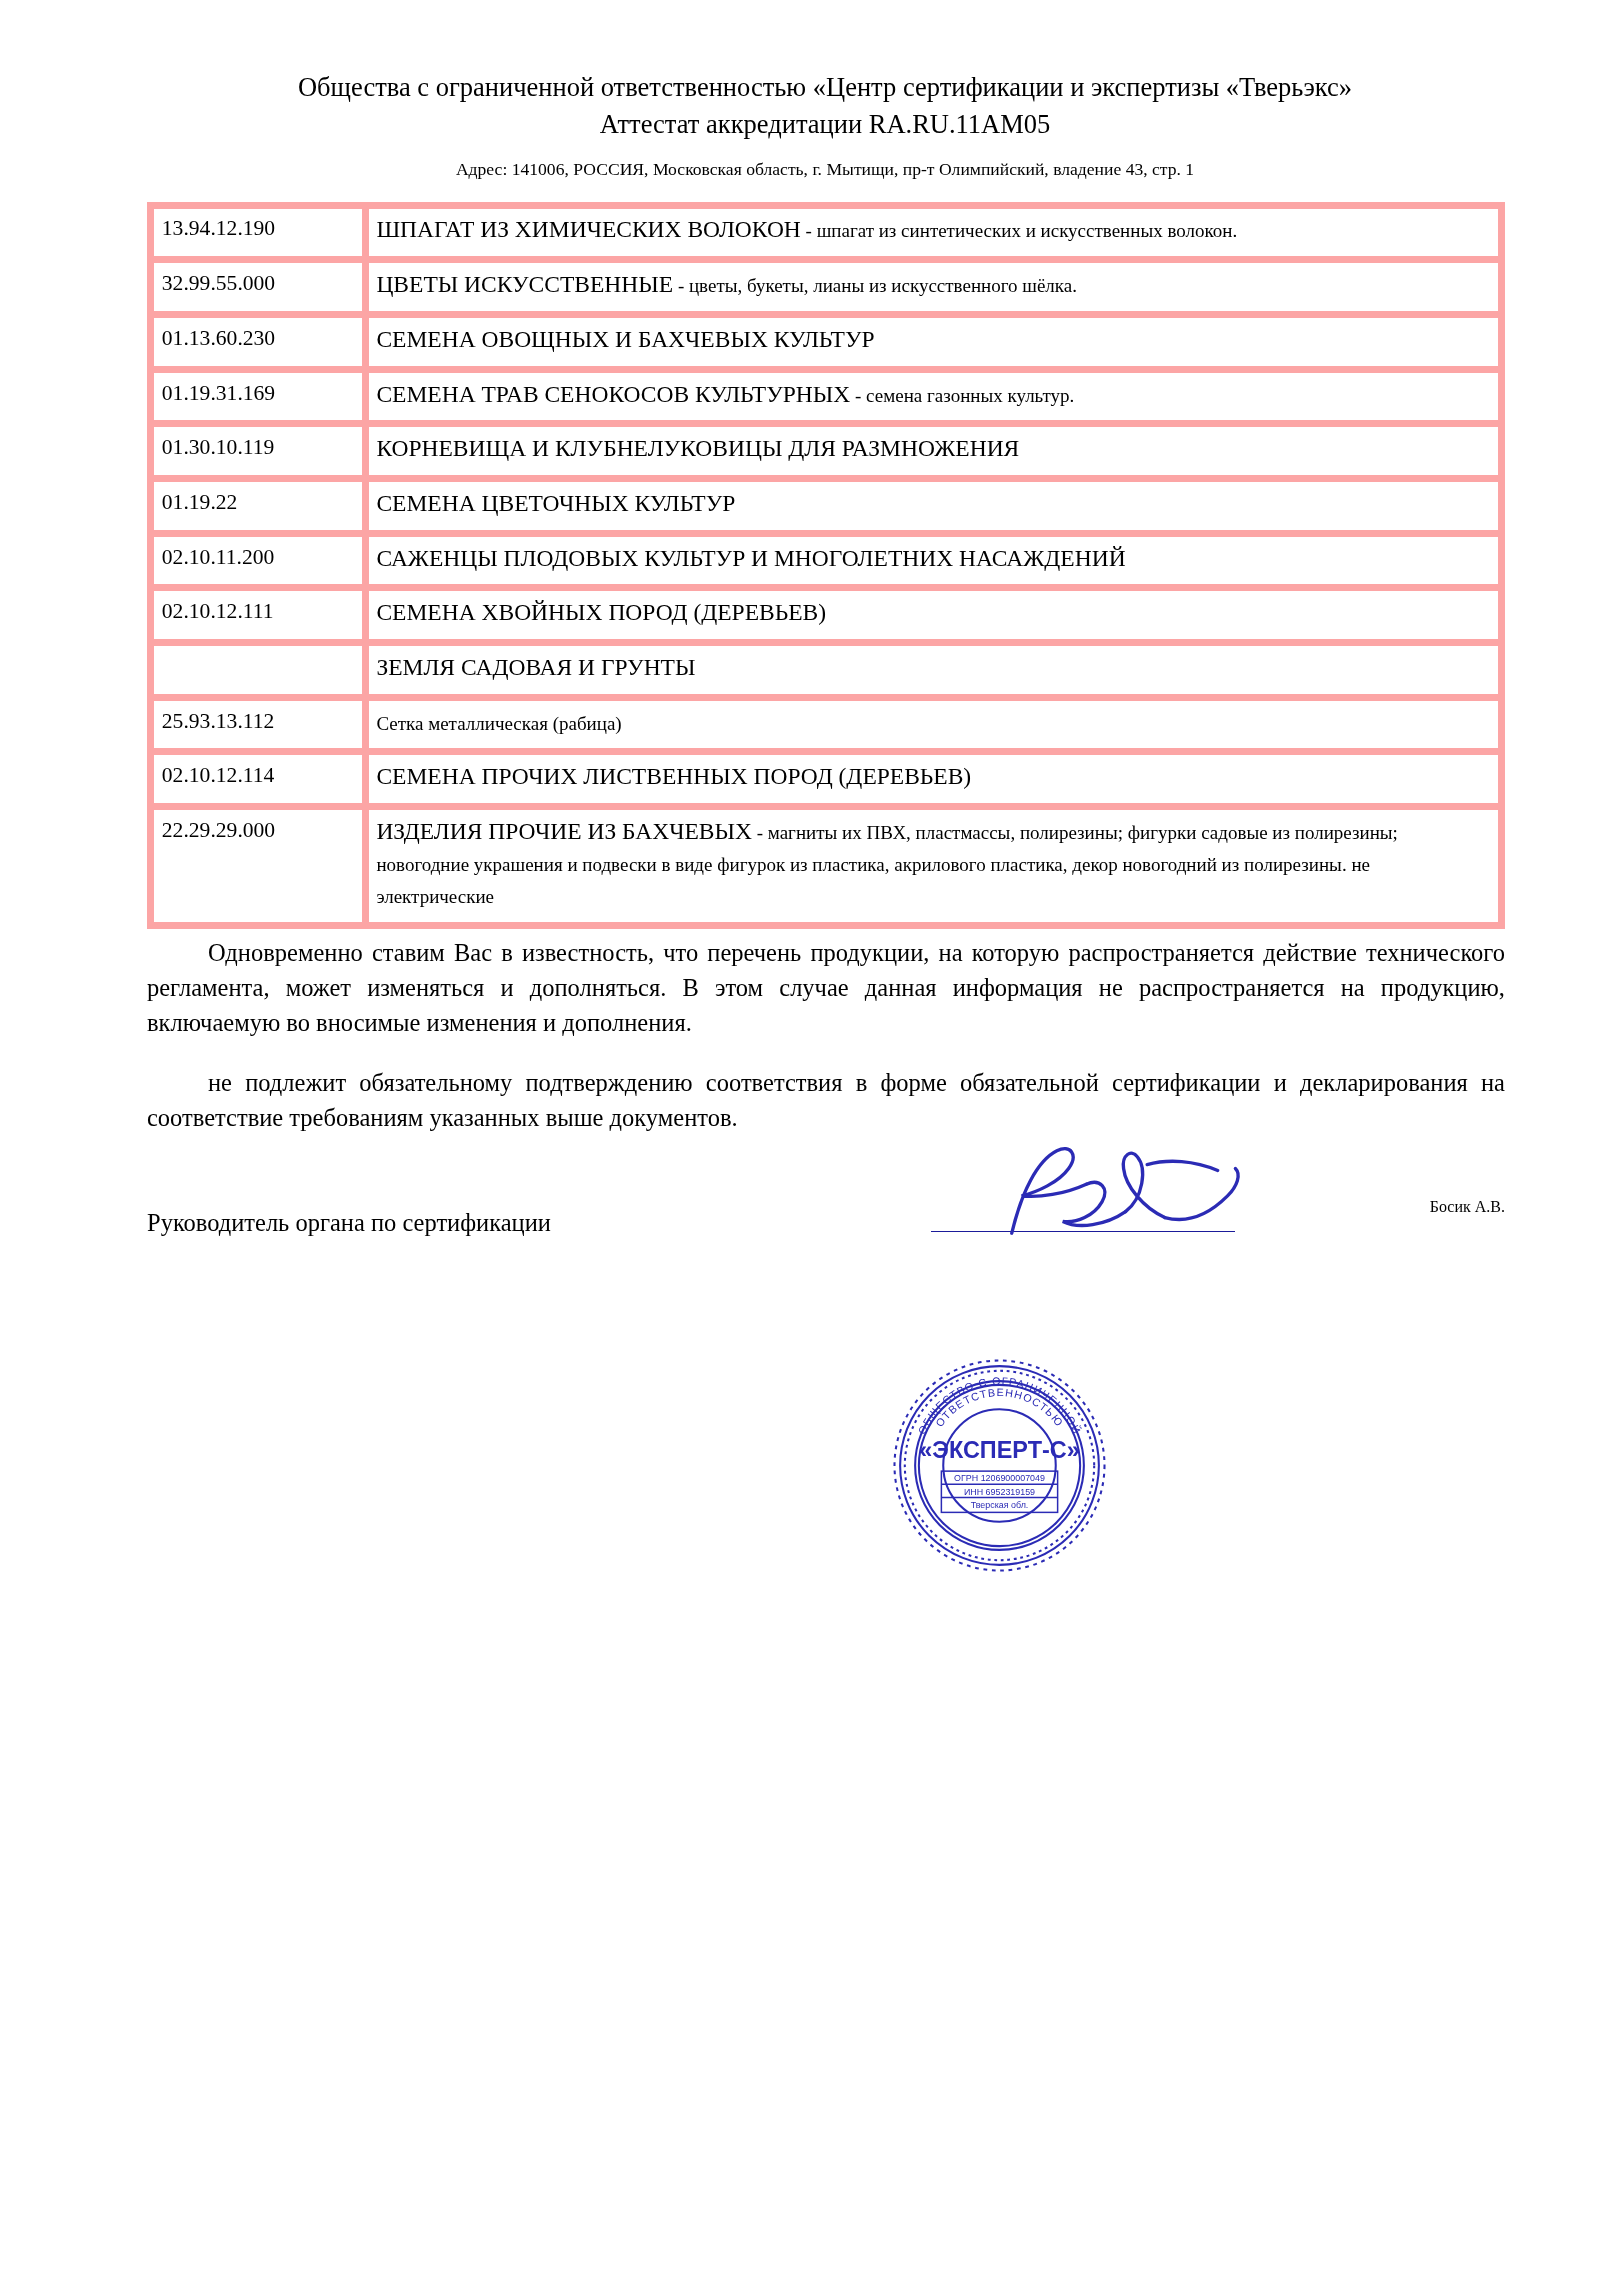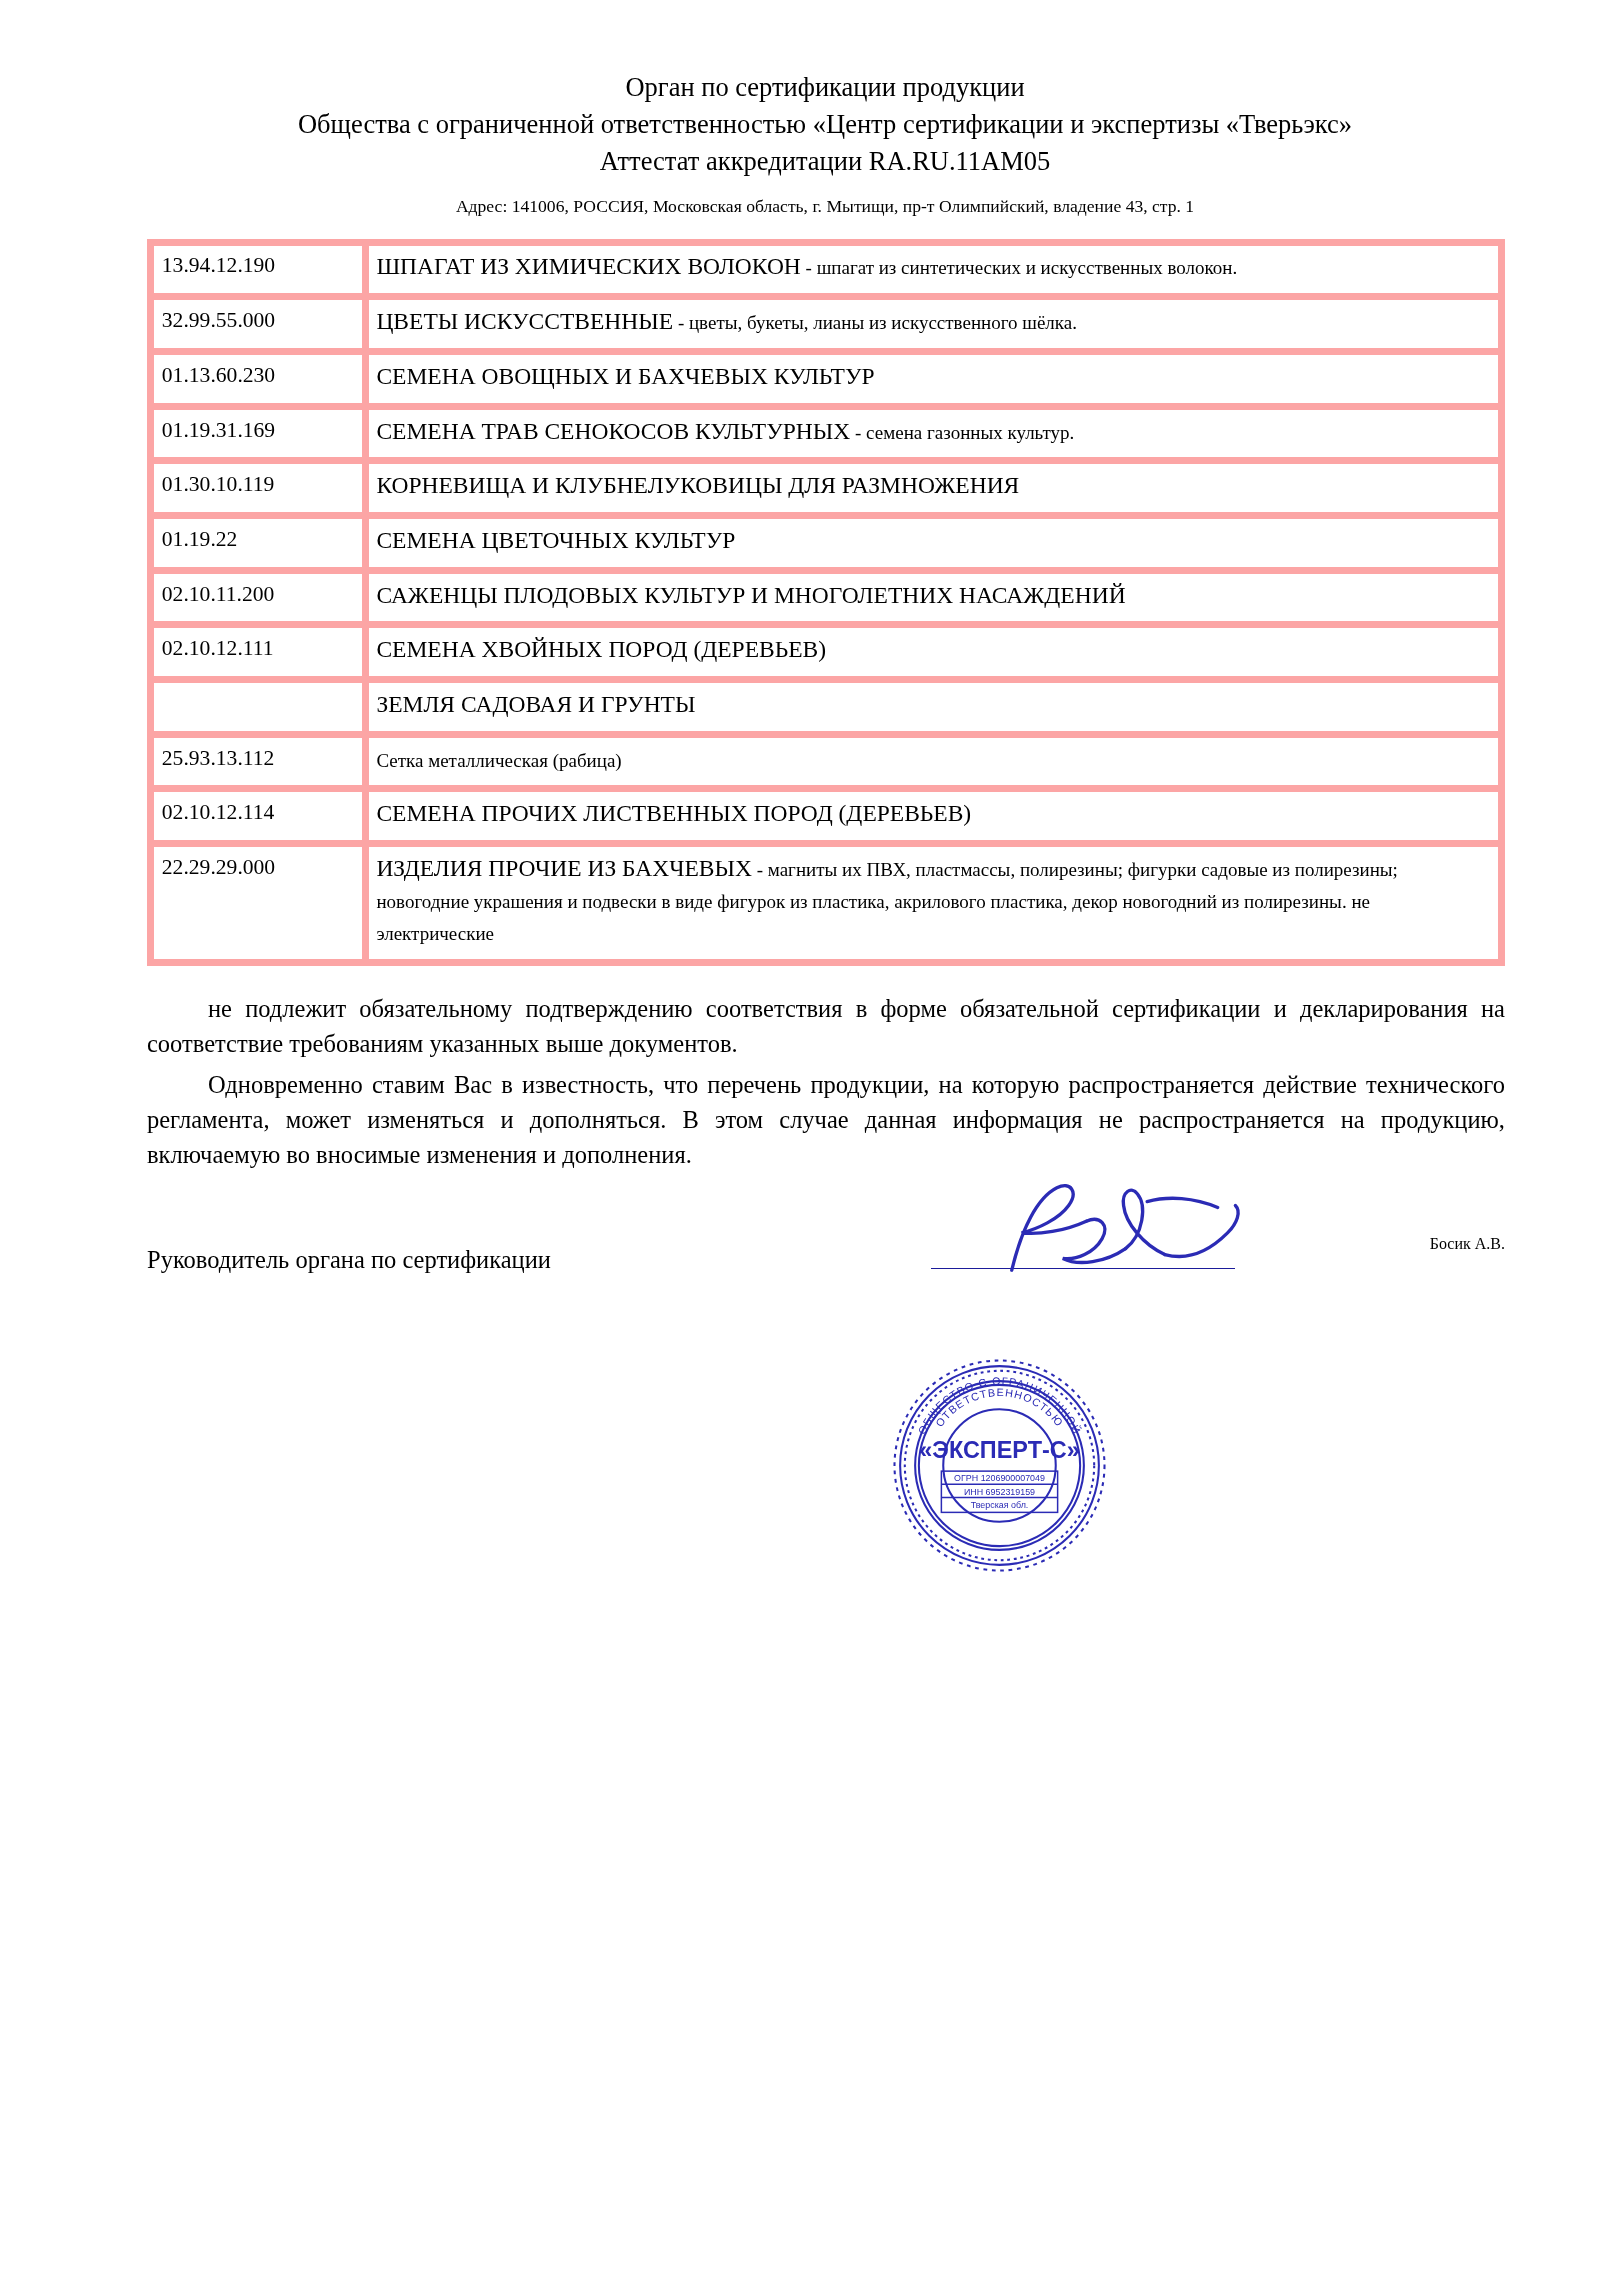--- a/index.html
+++ b/index.html
@@ -130,21 +130,20 @@
   .stamp-inner-text {
     font-family: "Liberation Sans", sans-serif;
   }
 </style>
 </head>
 <body>
 
 <div class="page">
 
   <div class="hdr">
-    <div class="hdr-line1">Орган по сертификации продукции</div>
     <div class="hdr-line2">Общества с ограниченной ответственностью «Центр сертификации и экспертизы «Тверьэкс»</div>
     <div class="hdr-line3">Аттестат аккредитации RA.RU.11AM05</div>
     <div class="hdr-addr">Адрес: 141006, РОССИЯ, Московская область, г. Мытищи, пр-т Олимпийский, владение 43, стр. 1</div>
   </div>
 
   <table class="okpd">
     <tbody>
       <tr>
         <td class="code">13.94.12.190</td>
         <td class="name"><span class="cap">ШПАГАТ ИЗ ХИМИЧЕСКИХ ВОЛОКОН</span><span class="low"> - шпагат из синтетических и искусственных волокон.</span></td>
@@ -189,22 +188,22 @@
         <td class="code">02.10.12.114</td>
         <td class="name"><span class="cap">СЕМЕНА ПРОЧИХ ЛИСТВЕННЫХ ПОРОД (ДЕРЕВЬЕВ)</span><span class="low"></span></td>
       </tr>
       <tr>
         <td class="code">22.29.29.000</td>
         <td class="name"><span class="cap">ИЗДЕЛИЯ ПРОЧИЕ ИЗ БАХЧЕВЫХ</span><span class="low"> - магниты их ПВХ, пластмассы,  полирезины; фигурки садовые из полирезины; новогодние украшения и подвески в виде фигурок из пластика, акрилового пластика, декор новогодний из полирезины. не электрические</span></td>
       </tr>
     </tbody>
   </table>
 
+  <div class="para second">Одновременно ставим Вас в известность, что перечень продукции, на которую распространяется действие технического регламента, может изменяться и дополняться. В этом случае данная информация не распространяется на продукцию, включаемую во вносимые изменения и дополнения.</div>
   <div class="para">не подлежит обязательному подтверждению соответствия в форме обязательной сертификации и декларирования на соответствие требованиям указанных выше документов.</div>
-  <div class="para second">Одновременно ставим Вас в известность, что перечень продукции, на которую распространяется действие технического регламента, может изменяться и дополняться. В этом случае данная информация не распространяется на продукцию, включаемую во вносимые изменения и дополнения.</div>
 
   <div class="sign-row">
     <div class="sign-title">Руководитель органа по сертификации</div>
     <div class="sign-line"></div>
     <svg class="scribble" viewBox="0 0 260 110">
       <g fill="none" stroke="#2b2bb5" stroke-width="3.4" stroke-linecap="round">
         <path d="M12 96 C22 54 38 22 58 12 C72 5 80 16 70 30 C60 44 38 54 22 58 C40 60 66 56 88 46"></path>
         <path d="M88 46 C102 40 112 50 104 64 C96 78 78 86 64 84 C80 92 108 88 128 74"></path>
         <path d="M128 74 C146 60 150 30 140 18 C134 10 124 16 126 30 C128 48 146 70 168 80"></path>
         <path d="M150 26 C172 20 198 22 222 32"></path>

